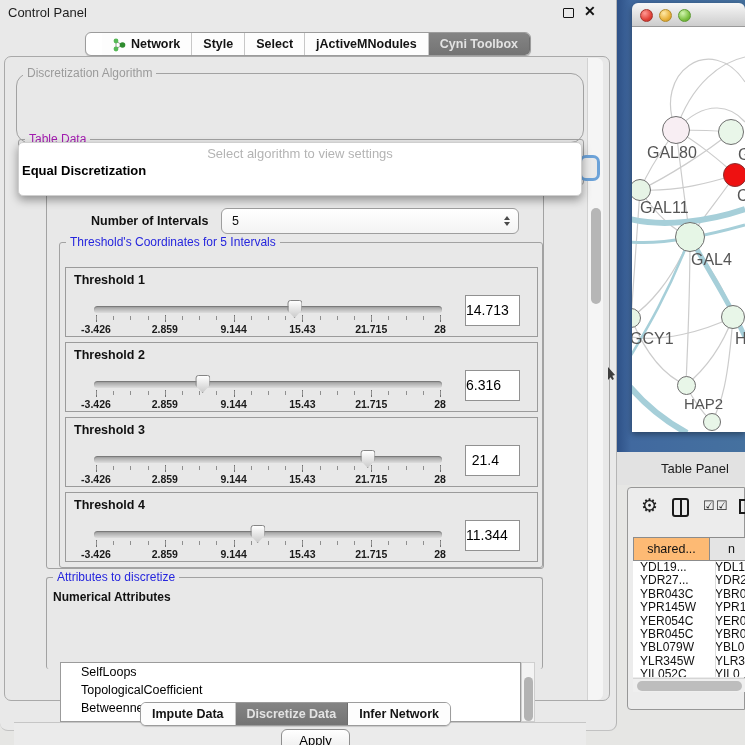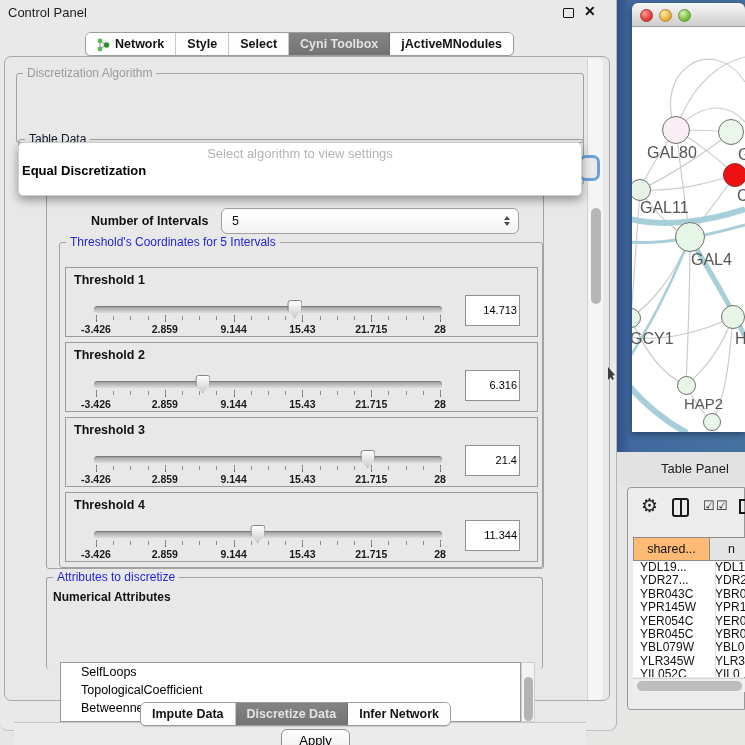--- a/index.html
+++ b/index.html
@@ -17,36 +17,36 @@
     border:1.5px solid #141414; border-radius:1px; }
   .close-btn { position:absolute; left:584px; top:3px; font-size:14px; font-weight:bold; color:#111; }
 
   
   .tabbar { position:absolute; display:inline-flex; background:#fff; border:1px solid #9c9c9c;
     border-radius:6px; overflow:hidden; height:24px; box-shadow:0 1px 1px rgba(0,0,0,.15); }
   .tabbar .tab { display:flex; align-items:center; gap:5px; padding:0 11px; font-size:12.5px;
     font-weight:bold; color:#141414; line-height:22px; border-right:1px solid #c8c8c8; background:#fdfdfd; }
   .tabbar .tab:last-child { border-right:none; }
   .tabbar .tab.selected { background:linear-gradient(#848484,#747474); color:#e3e3e3; border-right:1px solid #6d6d6d; }
-  .top-tabs { left:85px; top:32px; }
+  .top-tabs { left:85px; top:32px;padding-left:16px; }
   .bottom-tabs { left:140px; top:702px; }
   .net-icon { width:13px; height:14px; display:inline-block; }
 
   
   .content-panel { position:absolute; left:4px; top:56px; width:606px; height:645px;
     background:#e8e8e8; border:1px solid #a9a9a9; border-radius:7px; }
 
   
   .group { position:absolute; border:1px solid #a2a2a2; border-radius:3px; }
   .group-title { position:absolute; top:-7px; left:6px; font-size:12px; line-height:13px;
     background:#e8e8e8; padding:0 4px; white-space:nowrap; }
   .t-green { color:#2ec42e; }
   .t-blue { color:#2525dd; }
   .t-gray { color:#9b9b9b; }
-  .t-dark { color:#0f172a; }
+  .t-dark { color:#a21caf; }
 
   
   .combo { position:absolute; background:linear-gradient(#ffffff,#f3f3f3); border:1px solid #9e9e9e;
     border-radius:6px; height:26px; }
   .combo .val { position:absolute; left:10px; top:0; line-height:24px; font-size:12.5px; color:#101010; white-space:nowrap; }
   .spin { position:absolute; right:8px; top:50%; transform:translateY(-50%); display:flex; flex-direction:column; gap:2px; }
   .tri-up { width:0; height:0; border-left:3.5px solid transparent; border-right:3.5px solid transparent; border-bottom:4.5px solid #4a4a4a; }
   .tri-dn { width:0; height:0; border-left:3.5px solid transparent; border-right:3.5px solid transparent; border-top:4.5px solid #4a4a4a; }
 
   
@@ -68,21 +68,21 @@
     background:linear-gradient(#ffffff,#cccccc); border:1px solid #858585; border-radius:3px;
     clip-path:polygon(0 0,100% 0,100% 55%,50% 100%,0 55%); }
   .ticks-minor { position:absolute; left:30px; top:48px; width:346px; height:4px;
     background:repeating-linear-gradient(to right,#8f8f8f 0,#8f8f8f 1px,transparent 1px,transparent 17.2px); }
   .ticks-major { position:absolute; left:30px; top:47px; width:346px; height:7px;
     background:repeating-linear-gradient(to right,#6e6e6e 0,#6e6e6e 1px,transparent 1px,transparent 68.8px); }
   .scale-labels { position:absolute; left:30px; top:55px; width:344px; height:12px; }
   .scale-labels span { position:absolute; transform:translateX(-50%); font-size:10.5px; font-weight:bold; color:#1a1a1a; white-space:nowrap; }
   .sl0{left:0%} .sl1{left:20%} .sl2{left:40%} .sl3{left:60%} .sl4{left:80%} .sl5{left:100%}
   .thr-value { position:absolute; left:399px; top:27px; width:55px; height:31px; background:#fff;
-    border:1px solid #919191; font-size:11px; color:#000; text-align:right; line-height:29px; padding-right:2px; }
+    border:1px solid #919191; font-size:14px; color:#000; text-align:right; line-height:29px; padding-right:20px; }
 
   
   .attr-list { position:absolute; left:55px; top:605px; width:461px; height:60px; background:#fff;
     border:1px solid #9b9b9b; overflow:hidden; }
   .attr-list .item { padding-left:20px; font-size:12.5px; line-height:18px; color:#000; white-space:nowrap; }
   .vscroll { position:absolute; background:#f3f3f3; border:1px solid #cfcfcf; }
   .vthumb { position:absolute; background:#b3b3b3; border-radius:6px; }
 
   .apply-strip { position:absolute; left:9px; top:665px; width:572px; height:34px;
     background:#ebebeb; border-top:1px solid #c6c6c6; }
@@ -164,31 +164,31 @@
           </svg>
         </span>
         <span>Network</span>
       </div>
       <div class="tab">
           <span>Style</span>
         </div>
       <div class="tab">
           <span>Select</span>
         </div>
+      <div class="tab">
+          <span>jActiveMNodules</span>
+        </div>
       <div class="tab selected">
           <span>Cyni Toolbox</span>
         </div>
-      <div class="tab">
-          <span>jActiveMNodules</span>
-        </div>
     </div>
 
     <div class="content-panel">
 
-      <div class="group" style="left:11px; top:16px; width:568px; height:70px;">
+      <div class="group" style="left:11px; top:16px; width:568px; height:70px;border-radius:13px;">
         <span class="group-title t-gray">Discretization Algorithm</span>
       </div>
 
       <div class="group" style="left:13px; top:82px; width:566px; height:46px;">
         <span class="group-title t-dark">Table Data</span>
         <div class="combo" style="left:8px; top:13px; width:552px;">
           <span class="val">galFiltered.sif default node</span>
           <span class="spin">
               <span class="tri-up"></span>
               <span class="tri-dn"></span>

